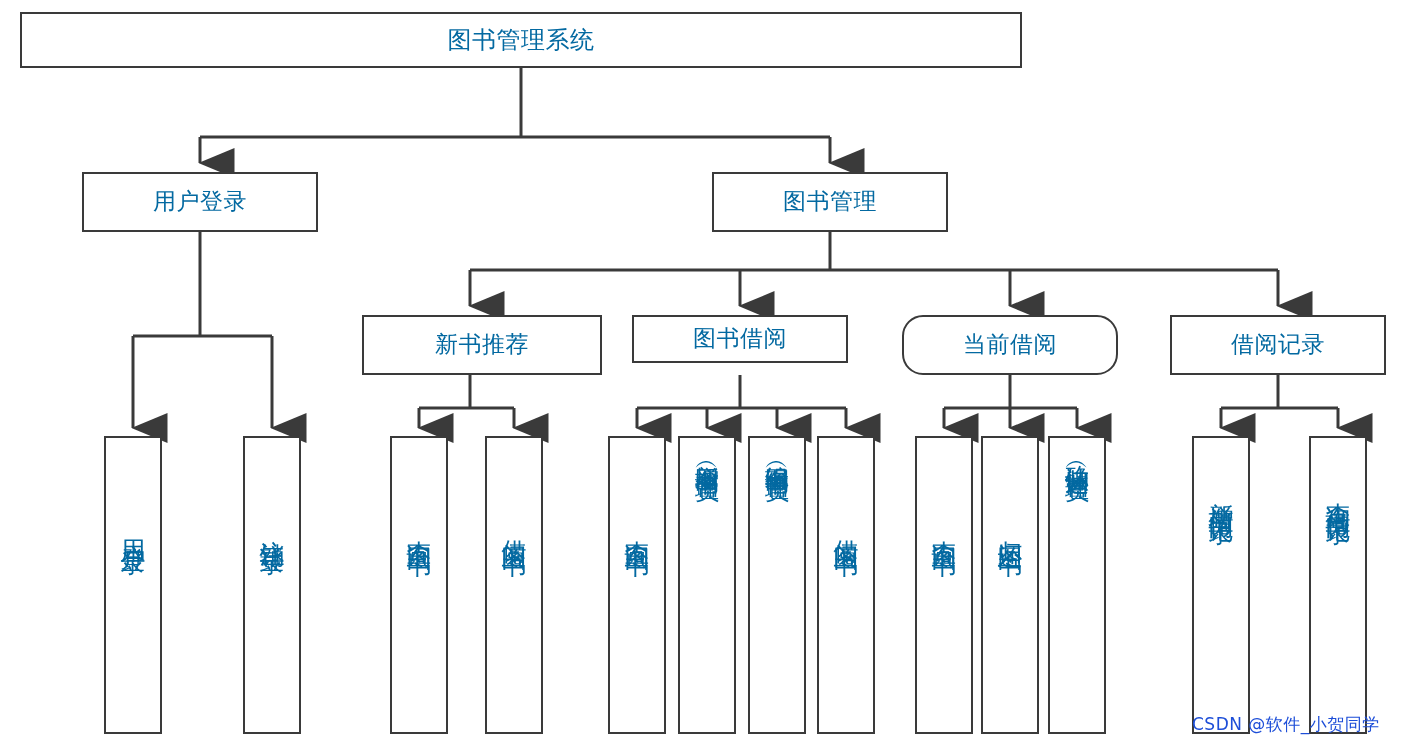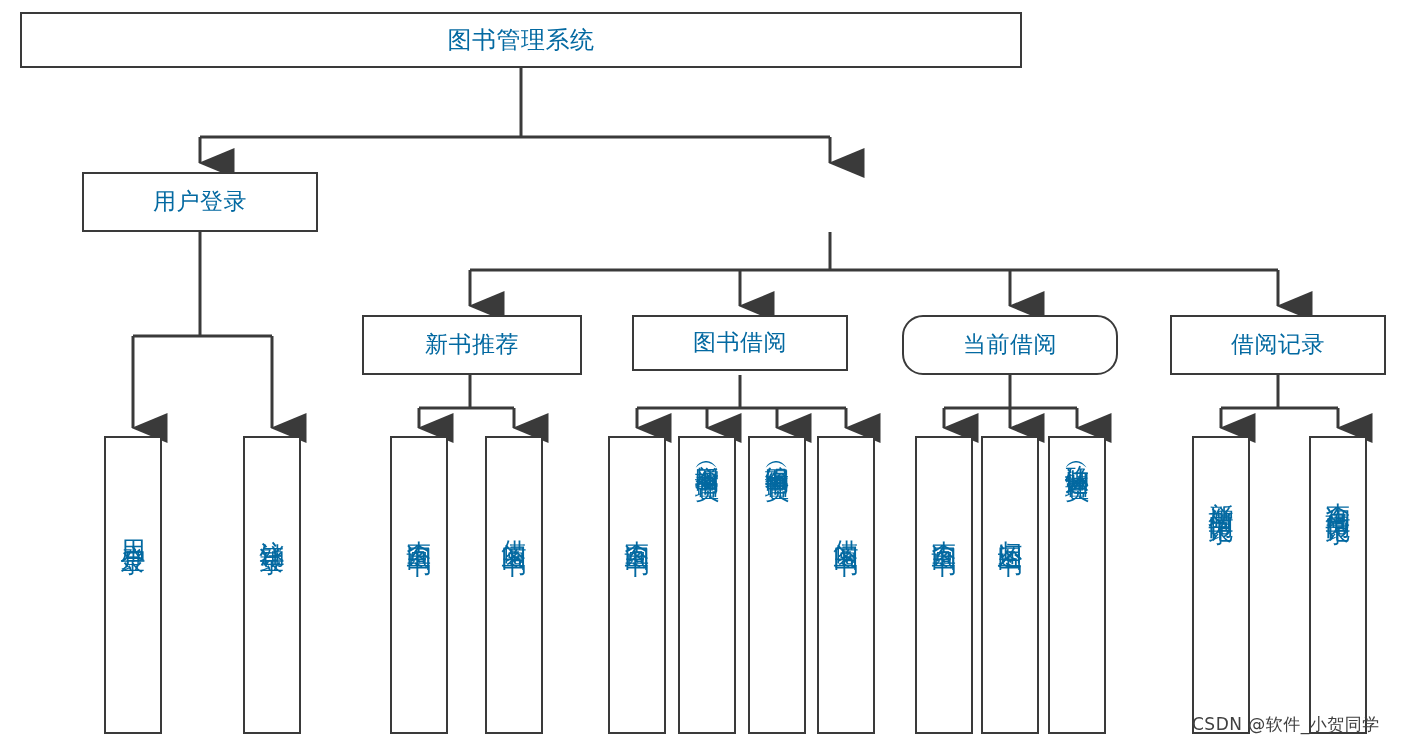--- a/index.html
+++ b/index.html
@@ -67,21 +67,21 @@
   }
   .node.vert.tall-text {
     padding-top: 8px;
   }
   .node.vert.tall-text .node-label {
     font-size: 24px;
     letter-spacing: 2px;
   }
   .watermark {
     position: absolute;
-    color: #404040;
+    color: #1d4ed8;
     font-size: 17px;
     letter-spacing: 0.5px;
     white-space: nowrap;
     z-index: 6;
     font-family: "DejaVu Sans", "Liberation Sans", sans-serif;
   }
 </style>
 </head>
 <body>
 
@@ -139,25 +139,28 @@
     </g>
   </svg>
 
   <div class="node horiz root" style="left:20px; top:12px; width:1002px; height:56px;">
     <span class="node-label">图书管理系统</span>
   </div>
 
   <div class="node horiz" style="left:82px; top:172px; width:236px; height:60px;">
     <span class="node-label">用户登录</span>
   </div>
-
-  <div class="node horiz" style="left:362px; top:315px; width:220px; height:60px;">
+  <div class="node horiz" style="left:712px; top:172px; width:236px; height:60px;">
+    <span class="node-label">图书管理</span>
+  </div>
+
+  <div class="node horiz" style="left:362px; top:315px; width:240px; height:60px;">
     <span class="node-label">新书推荐</span>
   </div>
-  <div class="node horiz" style="left:632px; top:315px; width:216px; height:56px;">
+  <div class="node horiz" style="left:632px; top:315px; width:216px; height:48px;">
     <span class="node-label">图书借阅</span>
   </div>
   <div class="node horiz" style="left:902px; top:315px; width:216px; height:60px;border-radius:21px;">
     <span class="node-label">当前借阅</span>
   </div>
   <div class="node horiz" style="left:1170px; top:315px; width:216px; height:60px;">
     <span class="node-label">借阅记录</span>
   </div>
 
   <div class="node vert" style="left:104px; top:436px; width:58px; height:298px; padding-top:82px;">

